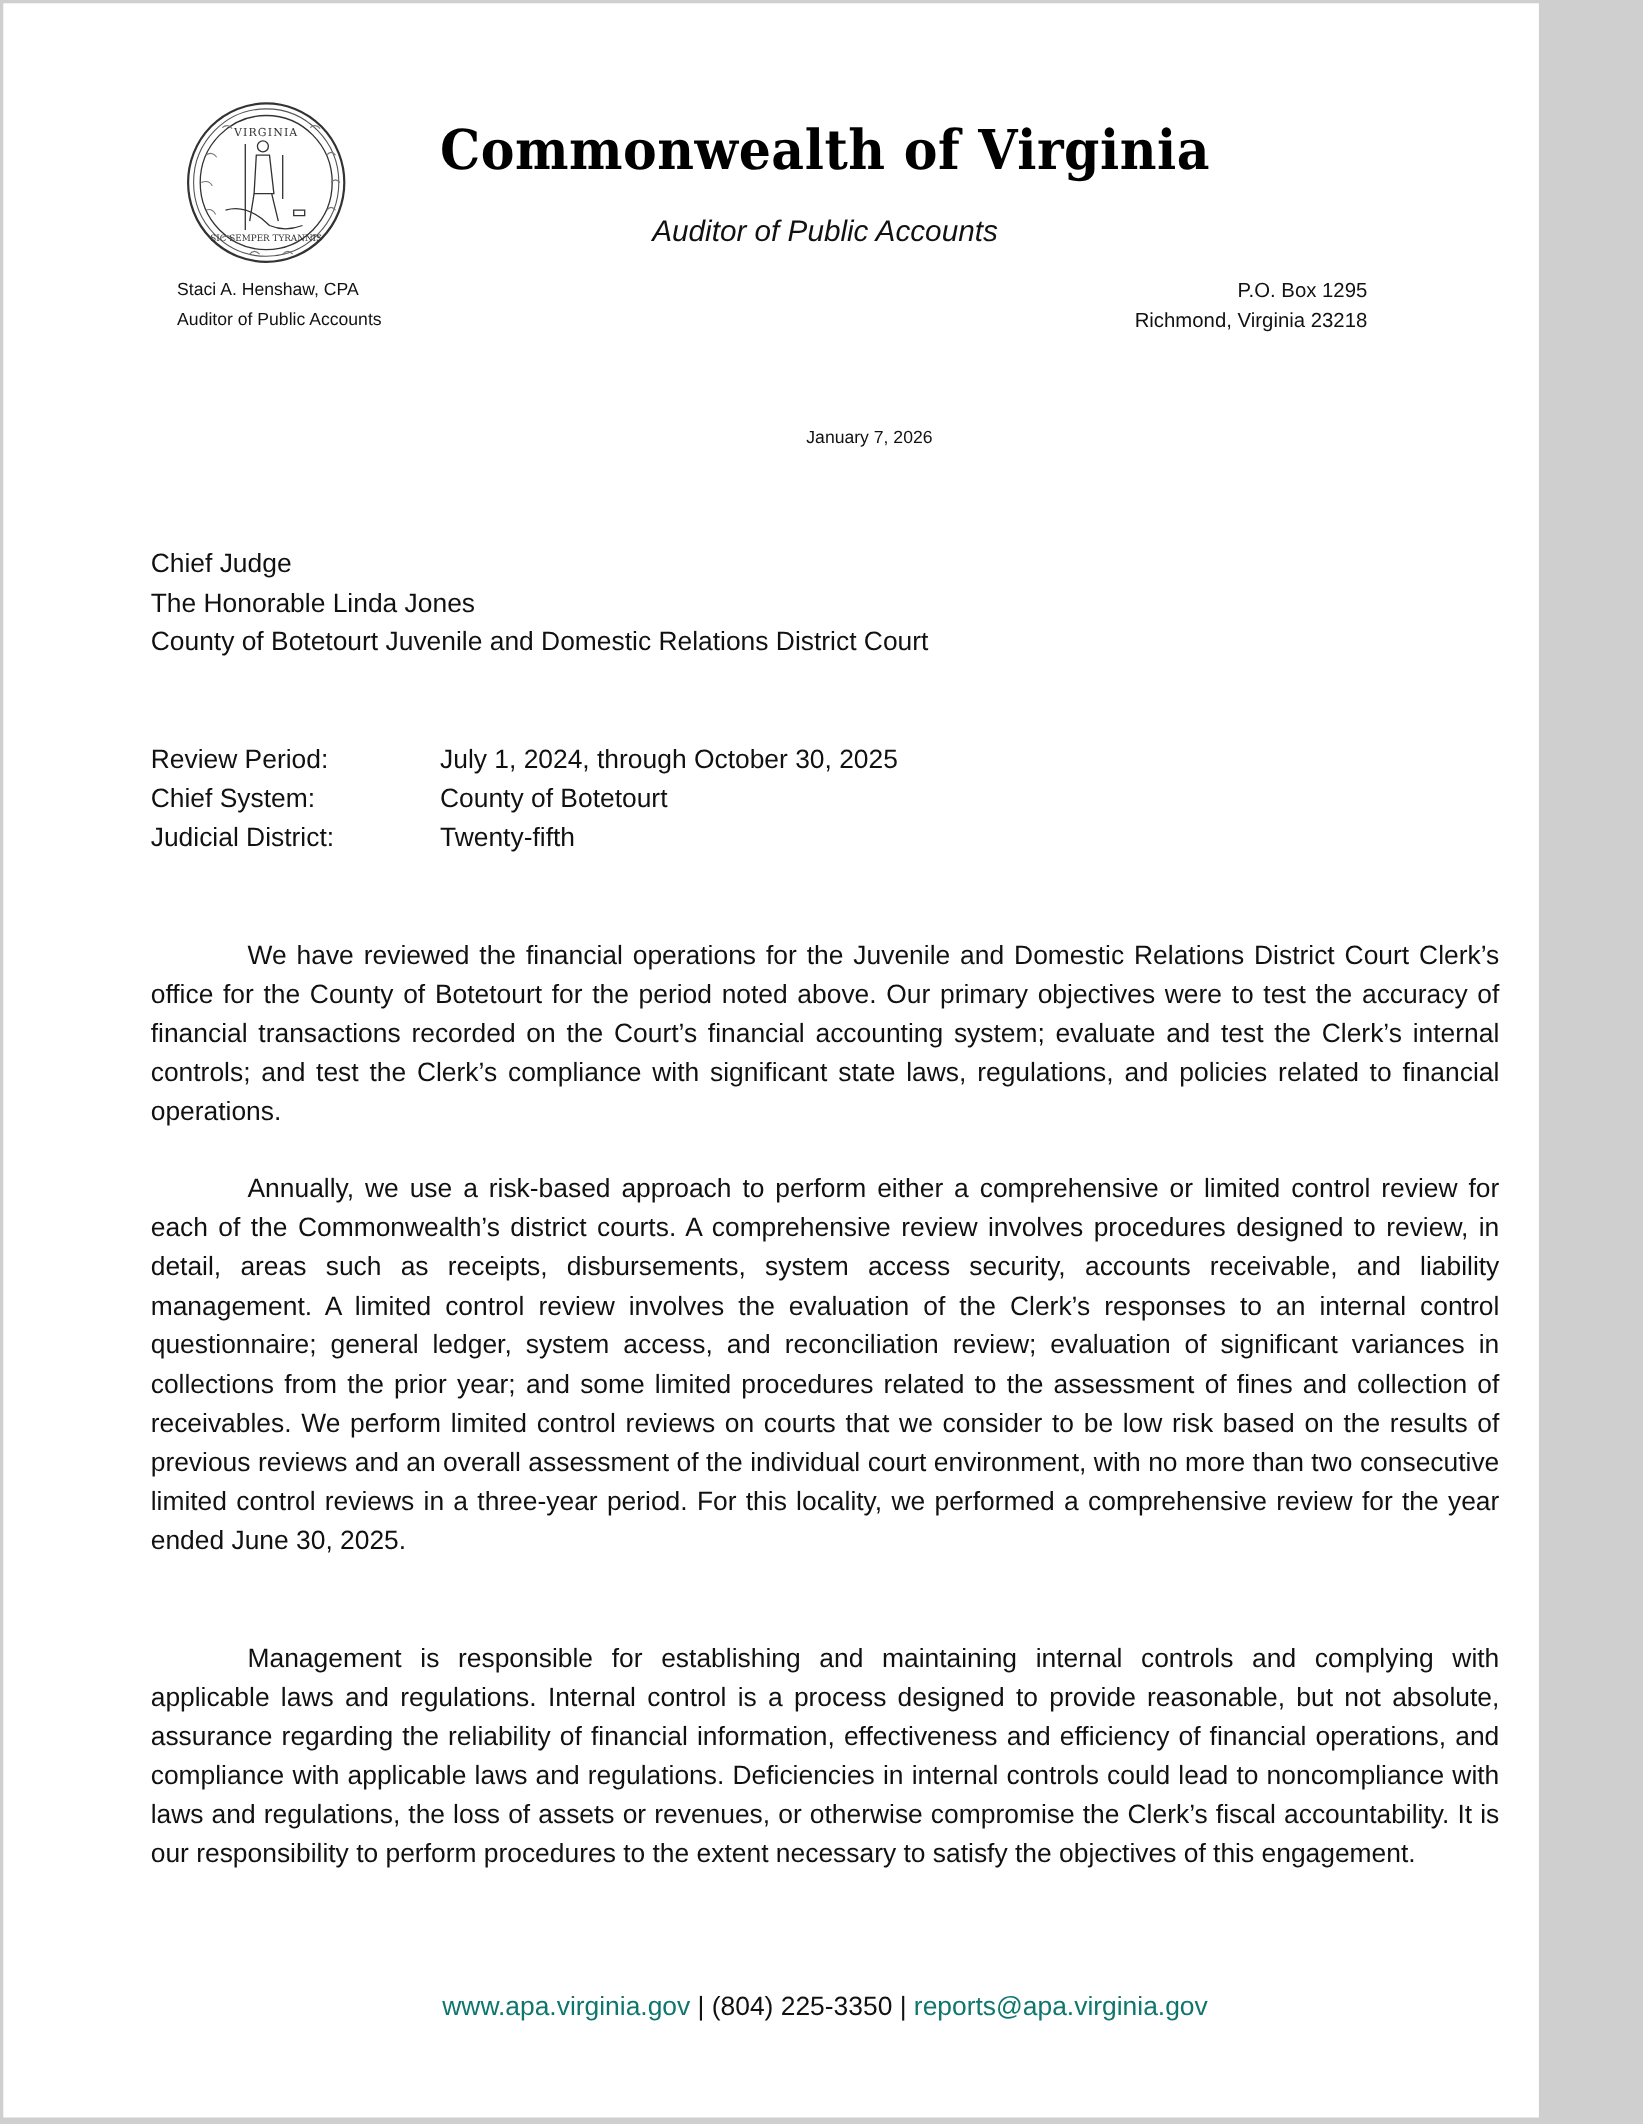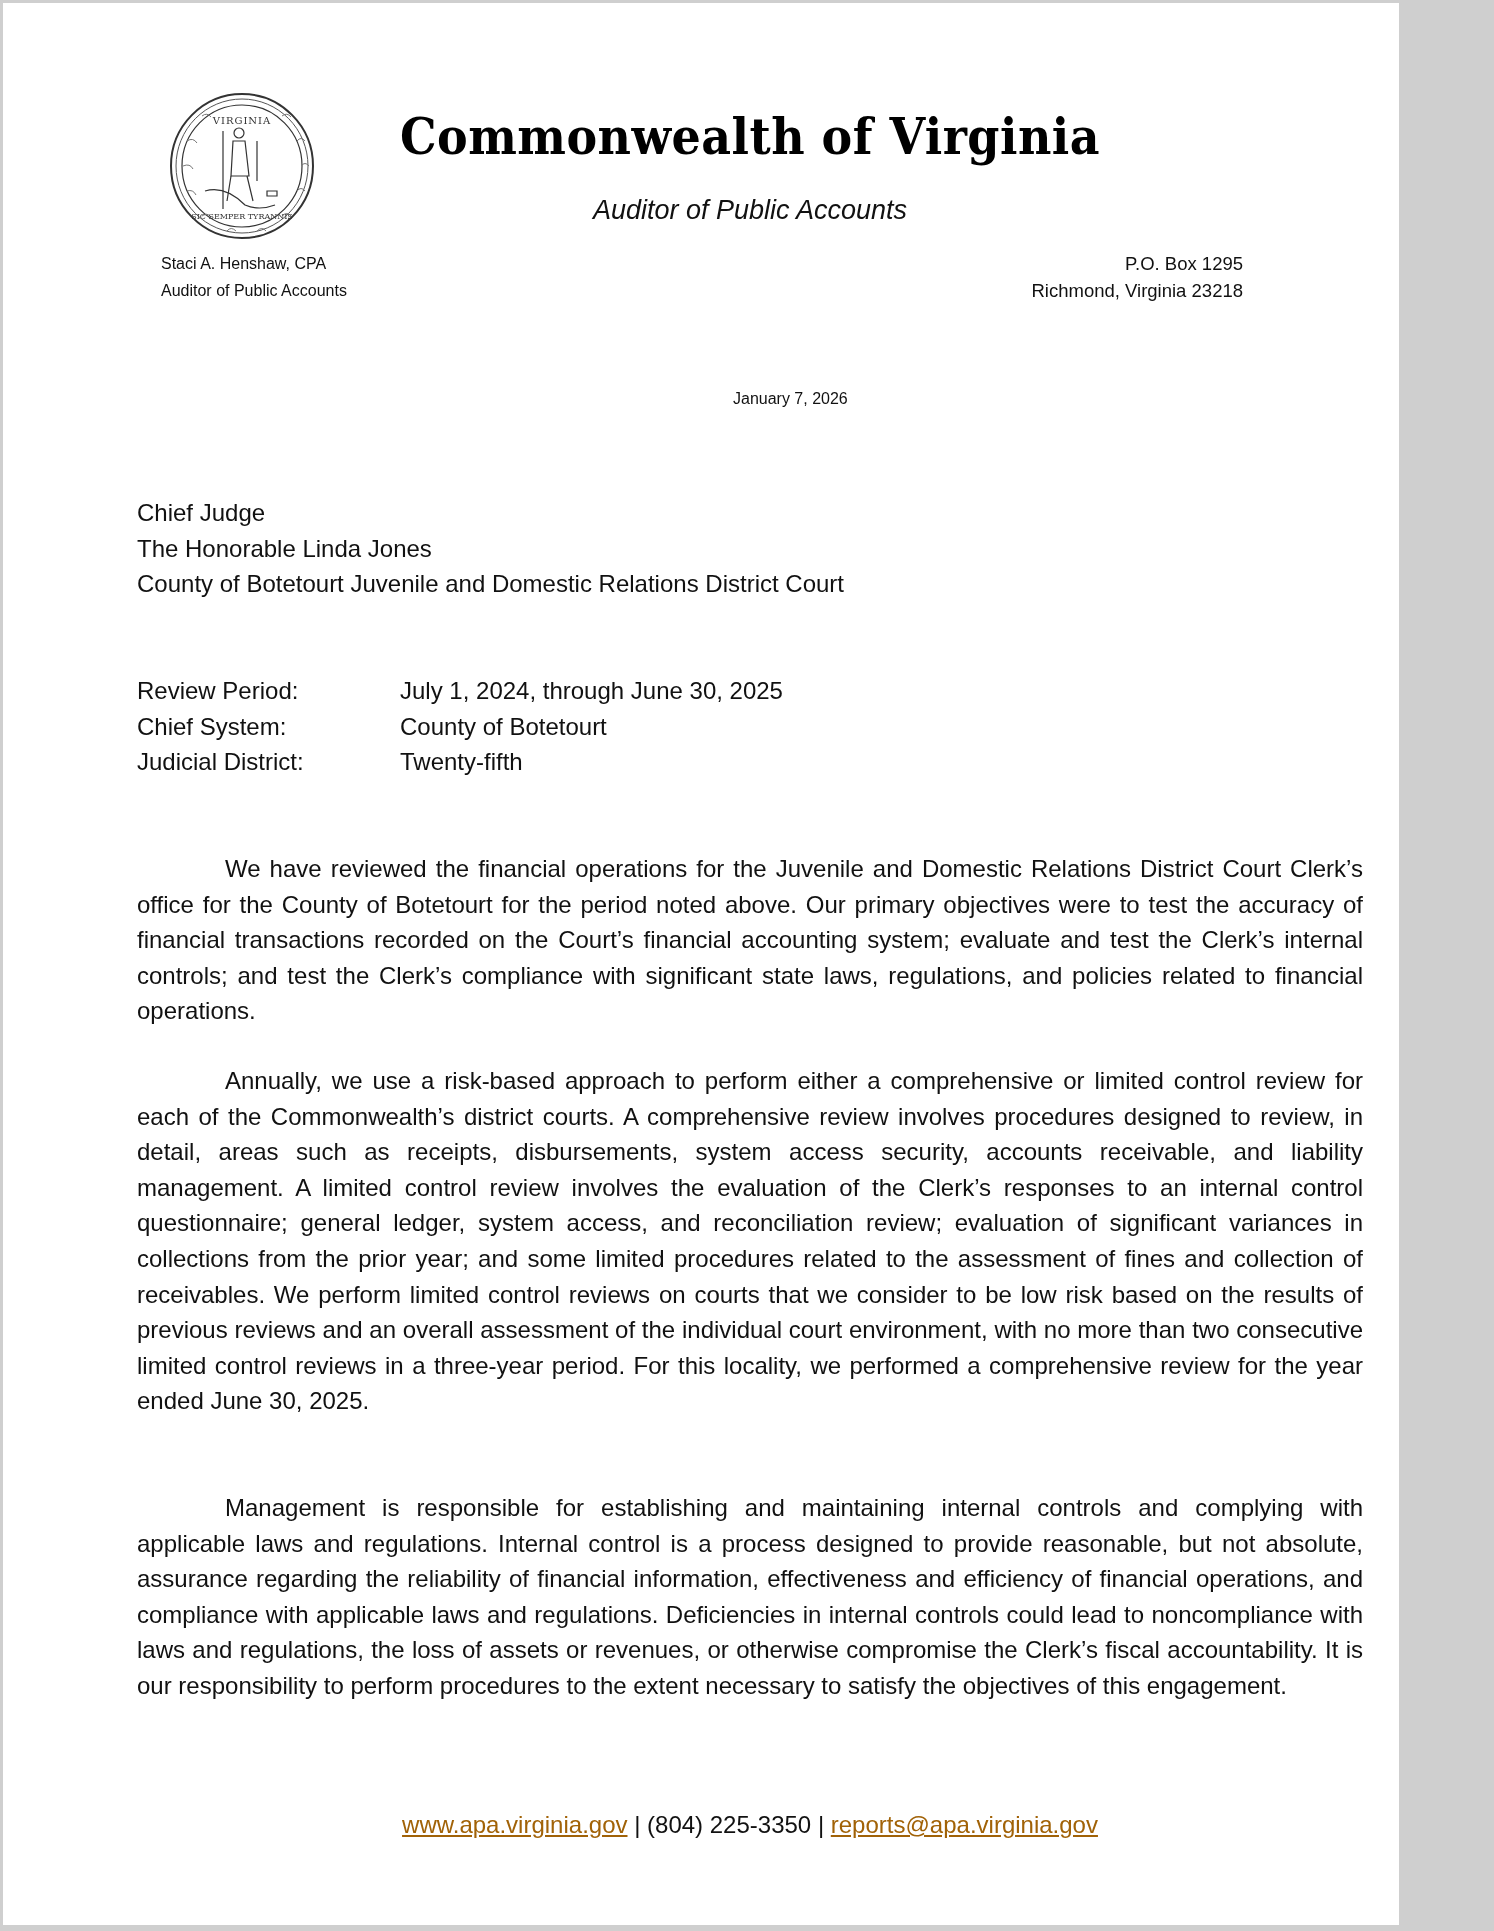--- a/index.html
+++ b/index.html
@@ -15,21 +15,21 @@
     .addr { left: 134px; top: 492px; font-size: 24px; line-height: 35.5px; }
     .review { left: 134px; top: 670px; font-size: 24px; line-height: 35.5px; }
     .review .row { display: flex; }
     .review .lbl { width: 263px; }
     .para { position: absolute; left: 134px; width: 1226px; font-size: 24px; line-height: 35.6px; text-align: justify; white-space: normal; }
     .para .indent { display: inline-block; width: 88px; }
     .p1 { top: 848px; }
     .p2 { top: 1060px; }
     .p3 { top: 1487px; }
     .footer { left: 0; width: 1494px; top: 1808px; text-align: center; font-size: 24px; color: #111; }
-    .footer a { color: #a16207; text-decoration: underline; }
+    .footer a { color: #0f766e; }
   </style>
 </head>
 <body>
 
 <div class="page">
 
   <svg class="seal" viewBox="0 0 150 150">
     <ellipse cx="75" cy="75" rx="71" ry="72" fill="none" stroke="#333" stroke-width="2"></ellipse>
     <ellipse cx="75" cy="75" rx="66" ry="67" fill="none" stroke="#555" stroke-width="1"></ellipse>
     <ellipse cx="75" cy="75" rx="60" ry="61" fill="none" stroke="#333" stroke-width="1.2"></ellipse>
@@ -66,21 +66,21 @@
 
   <div class="abs addr">
     <div>Chief Judge</div>
     <div>The Honorable Linda Jones</div>
     <div>County of Botetourt Juvenile and Domestic Relations District Court</div>
   </div>
 
   <div class="abs review">
     <div class="row">
       <span class="lbl">Review Period:</span>
-      <span>July 1, 2024, through June 30, 2025</span>
+      <span>July 1, 2024, through October 30, 2025</span>
     </div>
     <div class="row">
       <span class="lbl">Chief System:</span>
       <span>County of Botetourt</span>
     </div>
     <div class="row">
       <span class="lbl">Judicial District:</span>
       <span>Twenty-fifth</span>
     </div>
   </div>

